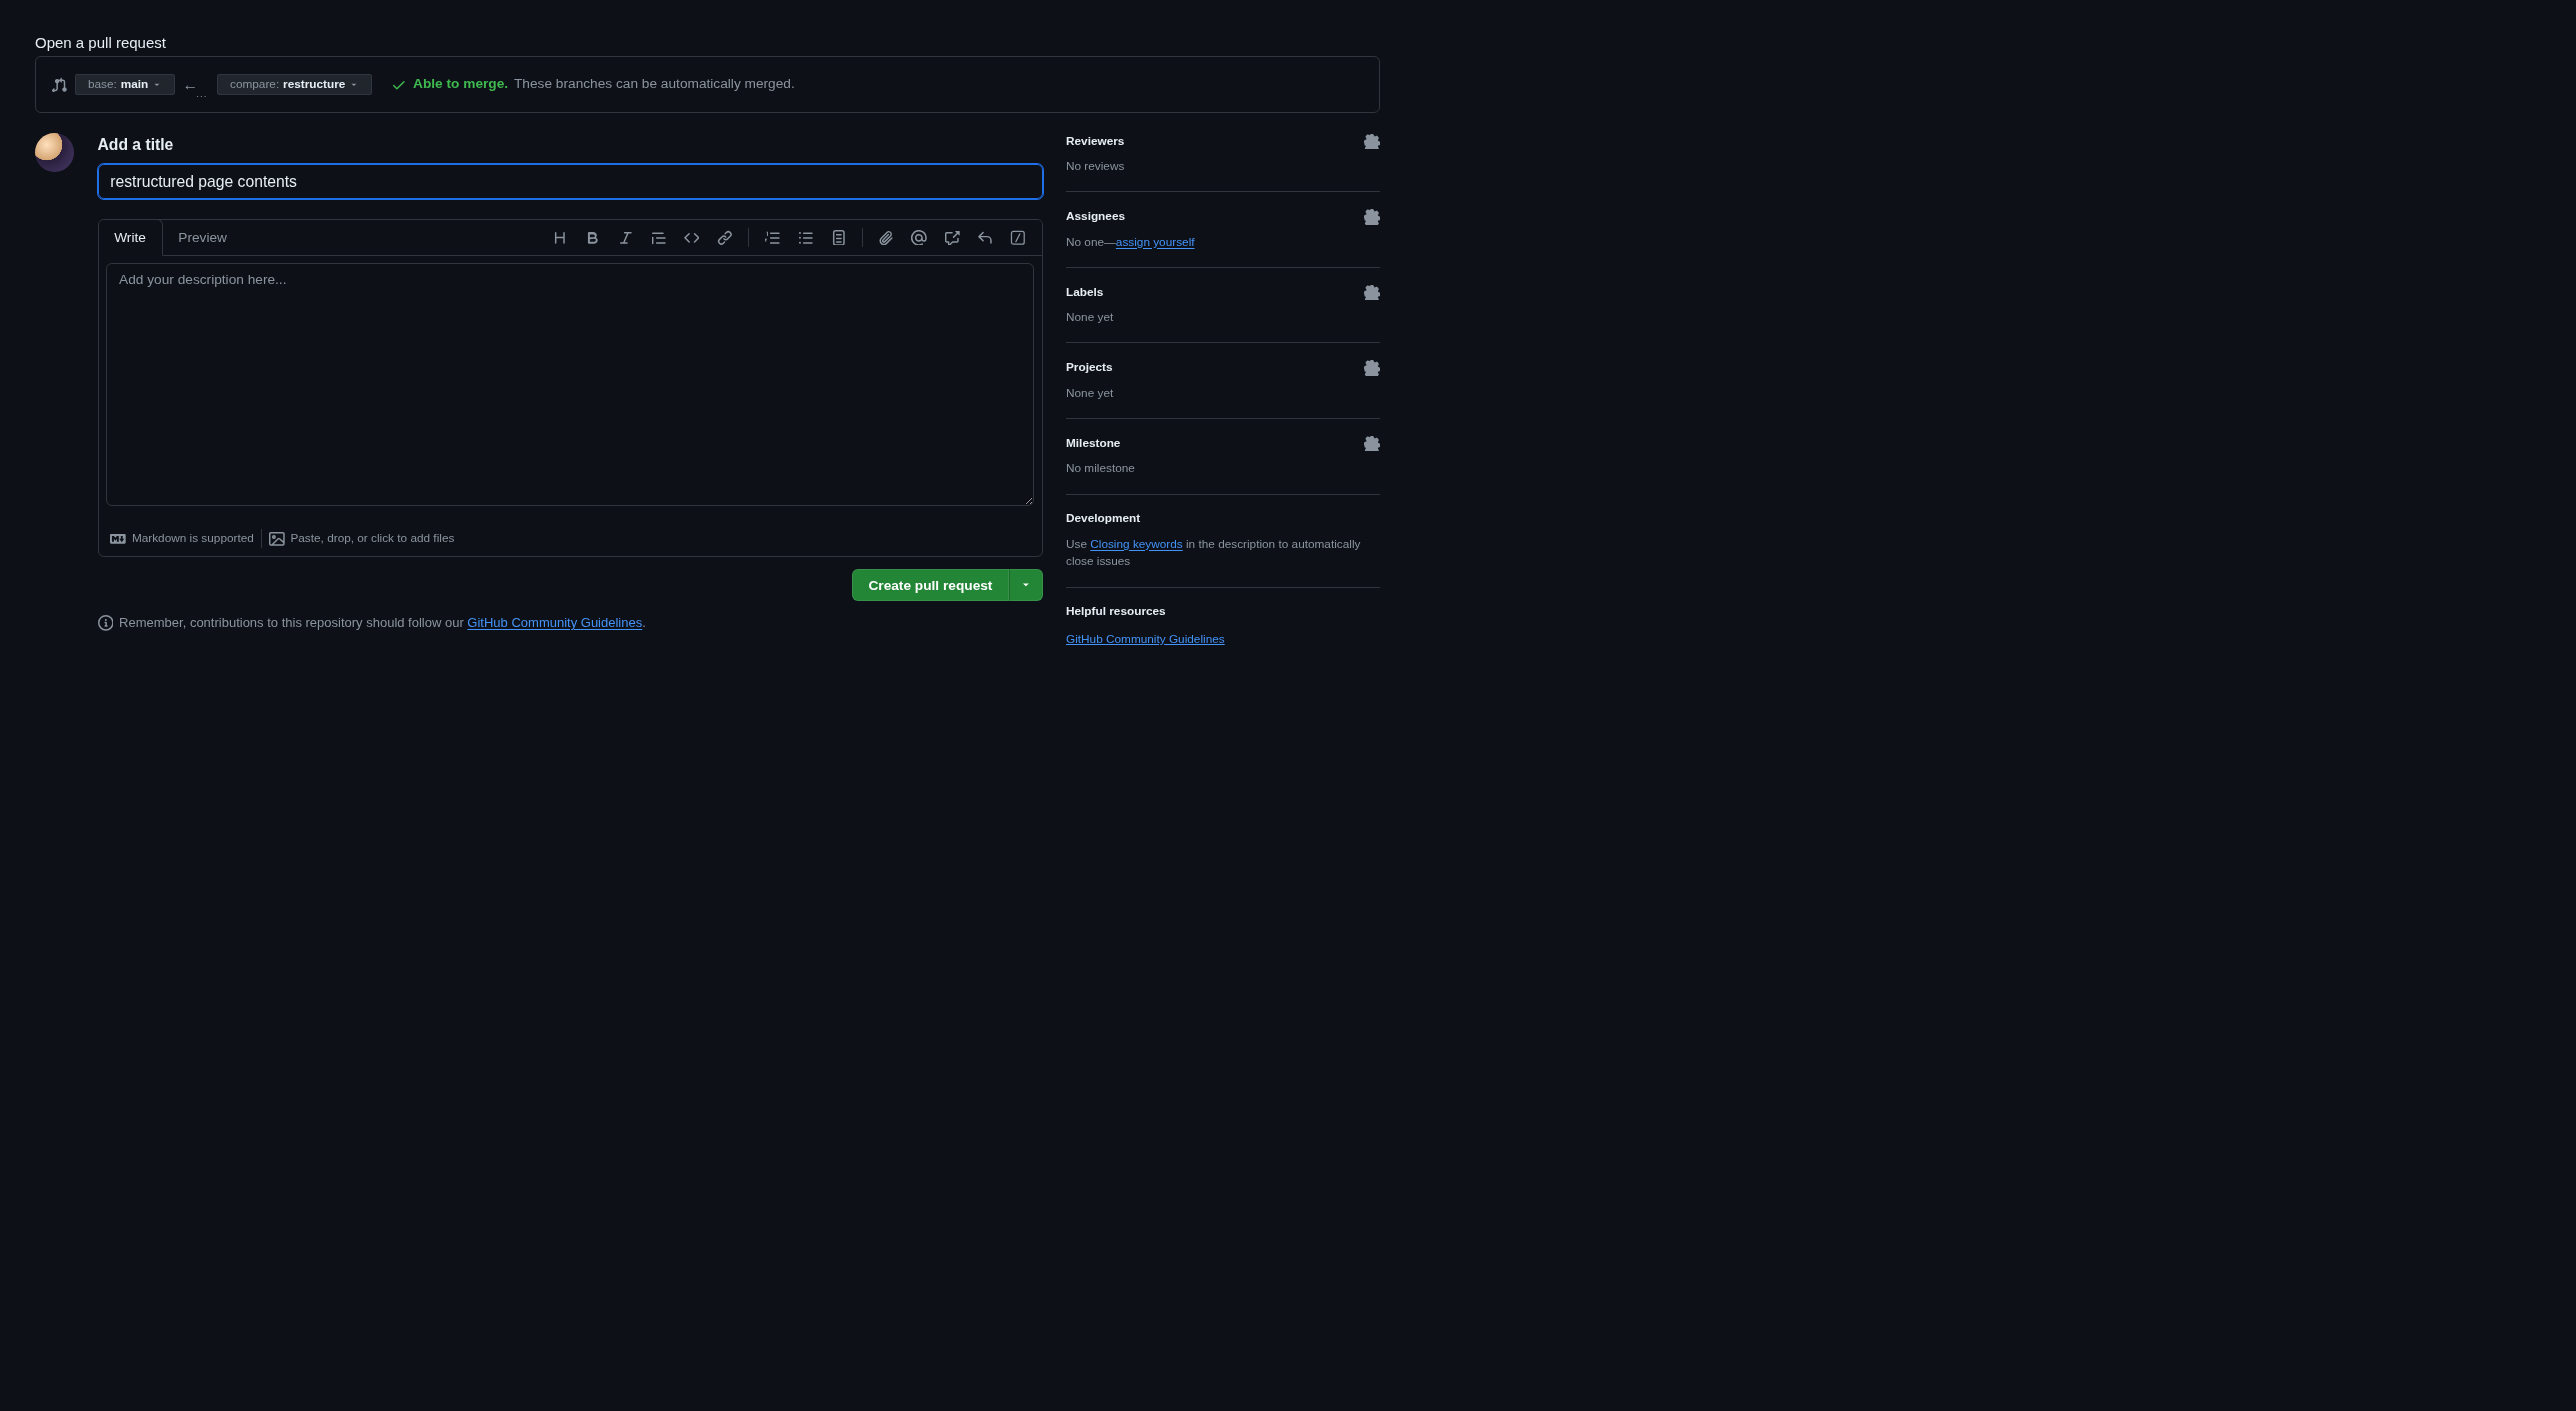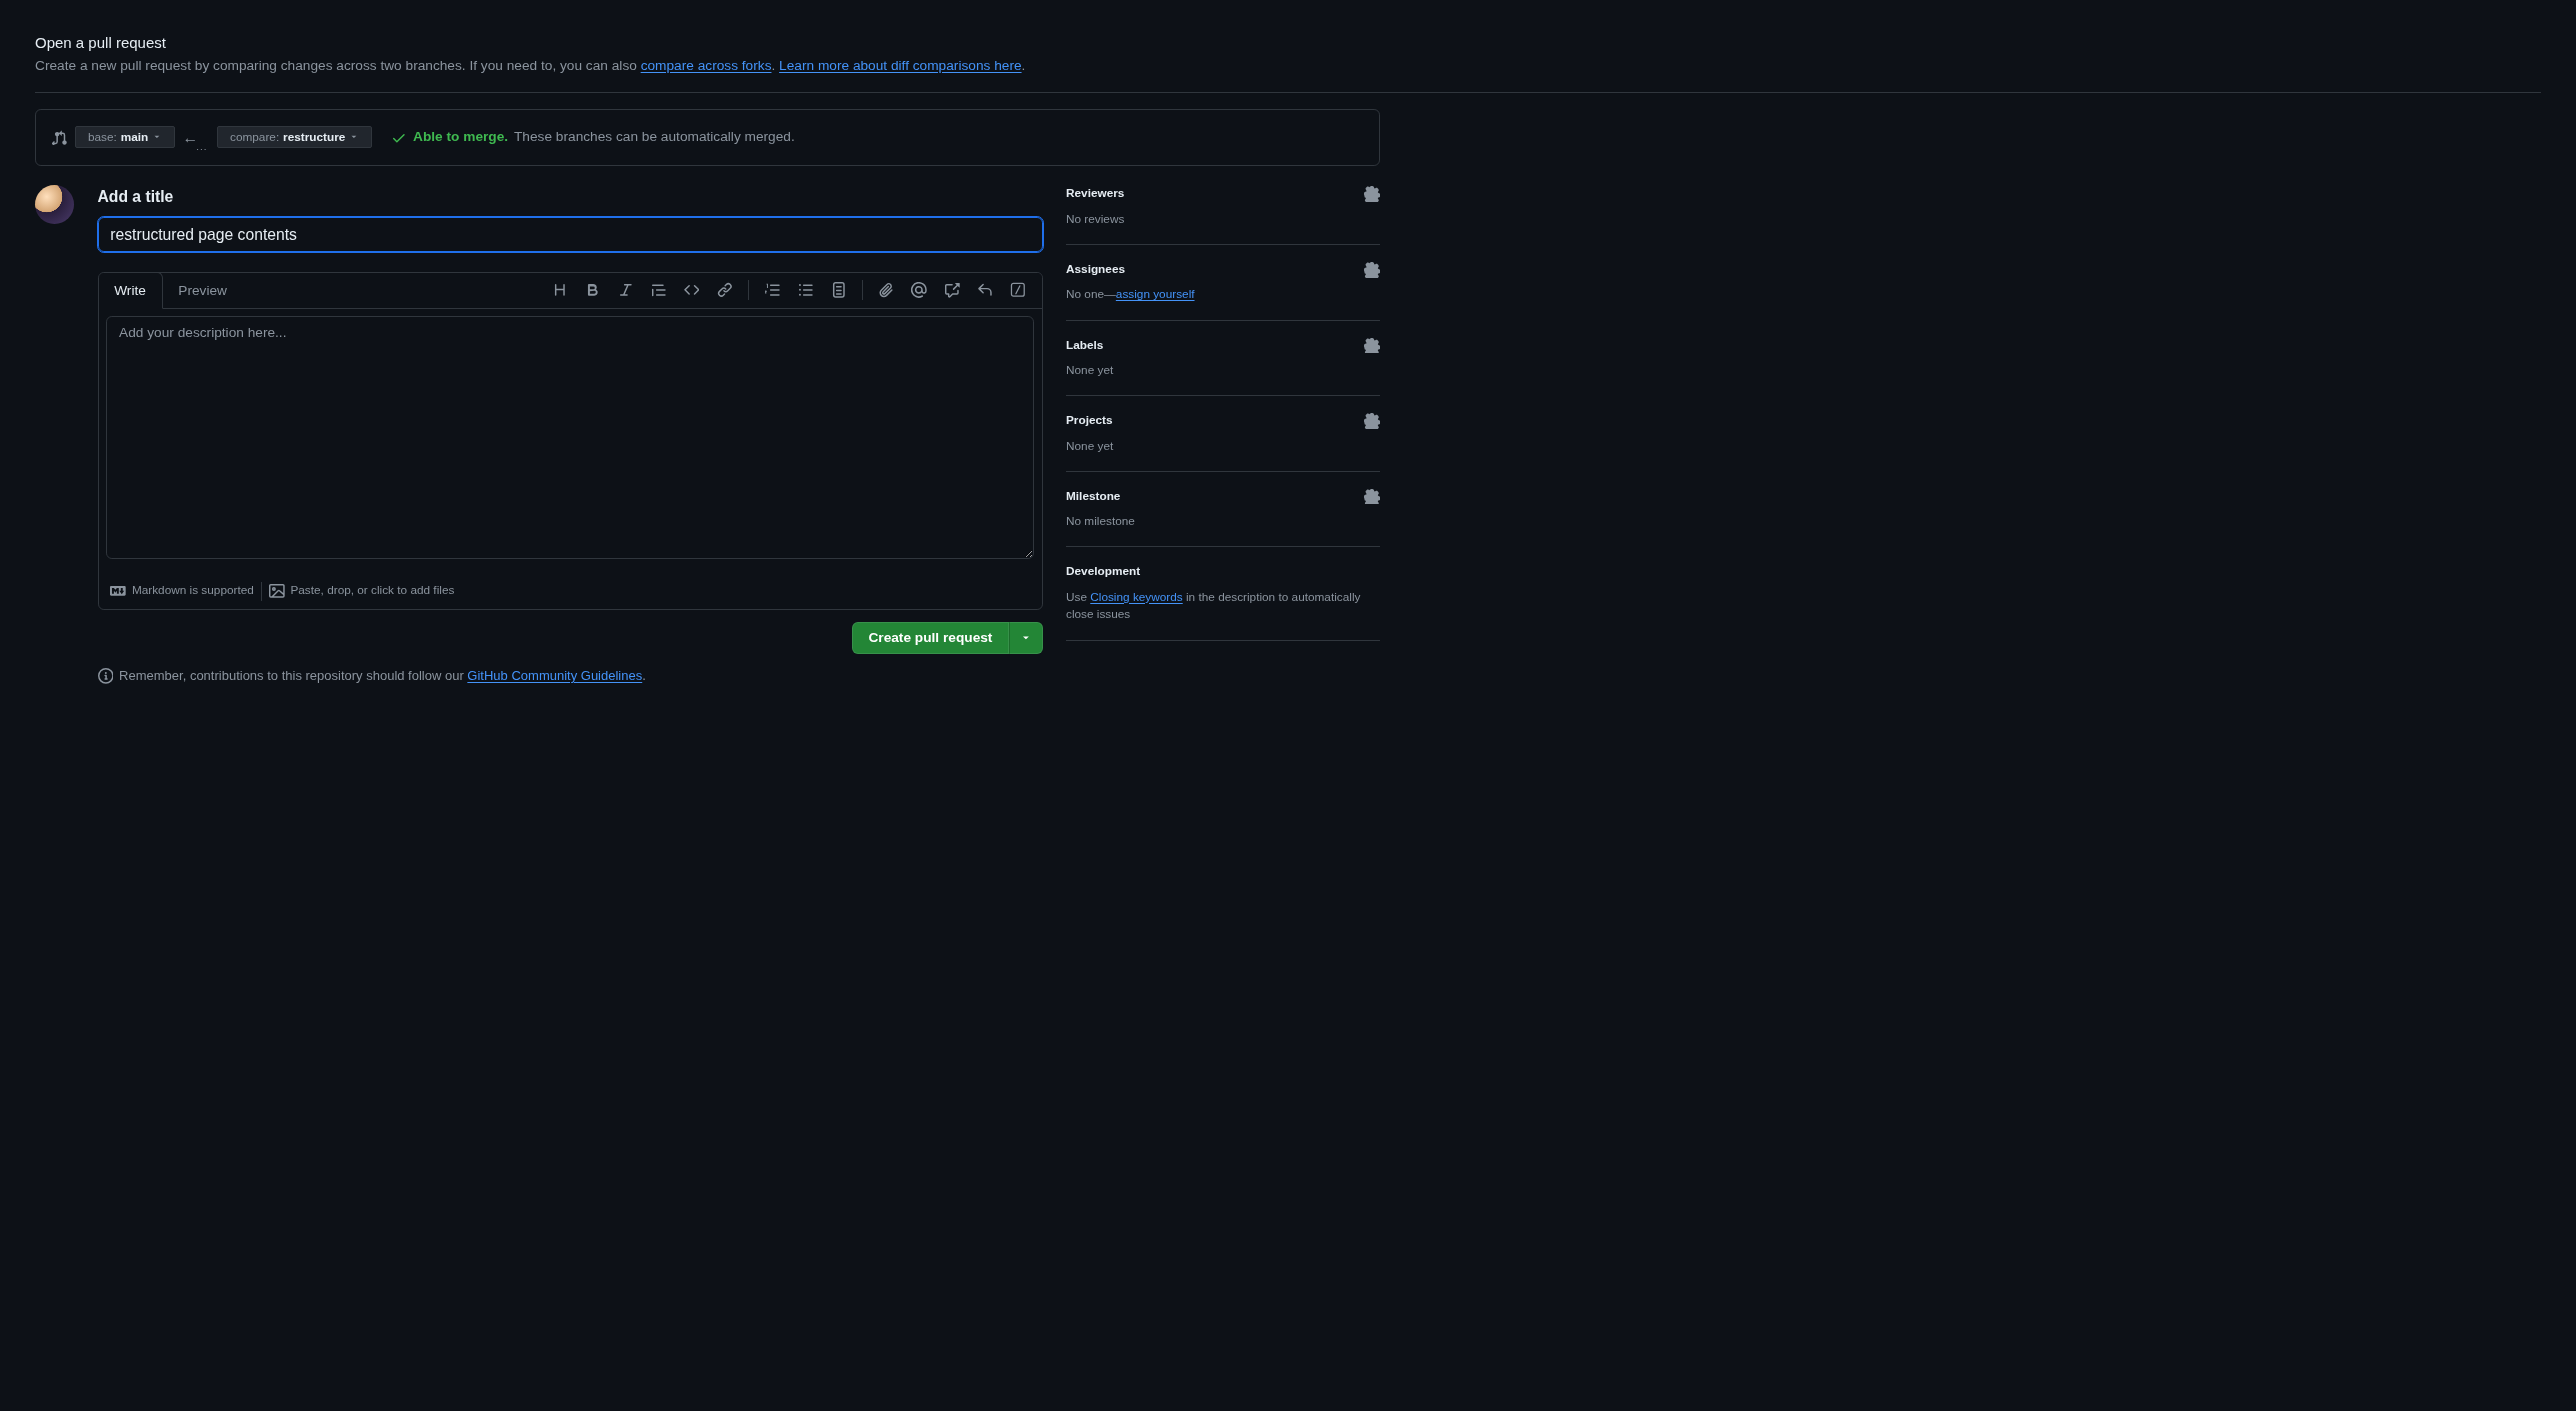--- a/index.html
+++ b/index.html
@@ -146,25 +146,20 @@
   .gear { color: var(--text-muted); cursor: pointer; }
   .resources-section { padding: 15.7px 0; }
   .resources-section a { color: var(--link); font-size: 11.8px; }
   svg { display: block; }
 </style>
 </head>
 <body>
 
 <div class="page">
   <h1 class="title">Open a pull request</h1>
-  <div class="subtitle-row">
-    <span>Create a new pull request by comparing changes across two branches. If you need to, you can also </span>
-    <a href="#">compare across forks</a><span>. </span>
-    <a href="#">Learn more about diff comparisons here</a><span>.</span>
-  </div>
 
   <div class="branch-box">
     <span class="icon-compare">
       <svg width="15.7" height="15.7" viewBox="0 0 16 16" fill="currentColor">
           <path d="M9.573.677L7.177 3.073a.25.25 0 0 0 0 .354l2.396 2.396A.25.25 0 0 0 10 5.646V4h1a1 1 0 0 1 1 1v5.628a2.251 2.251 0 1 0 1.5 0V5A2.5 2.5 0 0 0 11 2.5h-1V.854a.25.25 0 0 0-.427-.177ZM6 12V6.372a2.25 2.25 0 1 0-1.5 0V12a1 1 0 0 1-1 1H2.5v-1.646a.25.25 0 0 0-.427-.177L-.323 13.573a.25.25 0 0 0 0 .354l2.396 2.396a.25.25 0 0 0 .427-.177V14.5h1A2.5 2.5 0 0 0 6 12Z"></path>
         </svg>
     </span>
     <button class="branch-btn">
       <span>base: </span>
         <span class="value">main</span>
@@ -381,16 +376,20 @@
 
       <div class="side-section">
         <div class="side-header">
           <span class="side-title">Development</span>
         </div>
         <div class="side-body">
           <span>Use </span><a href="#">Closing keywords</a><span> in the description to automatically close issues</span>
         </div>
       </div>
 
+      <div class="resources-section">
+        <div class="side-title" style="margin-bottom:7.8px">Helpful resources</div>
+        <a href="#">GitHub Community Guidelines</a>
+      </div>
     </div>
   </div>
 </div>
 
 
 </body></html>

